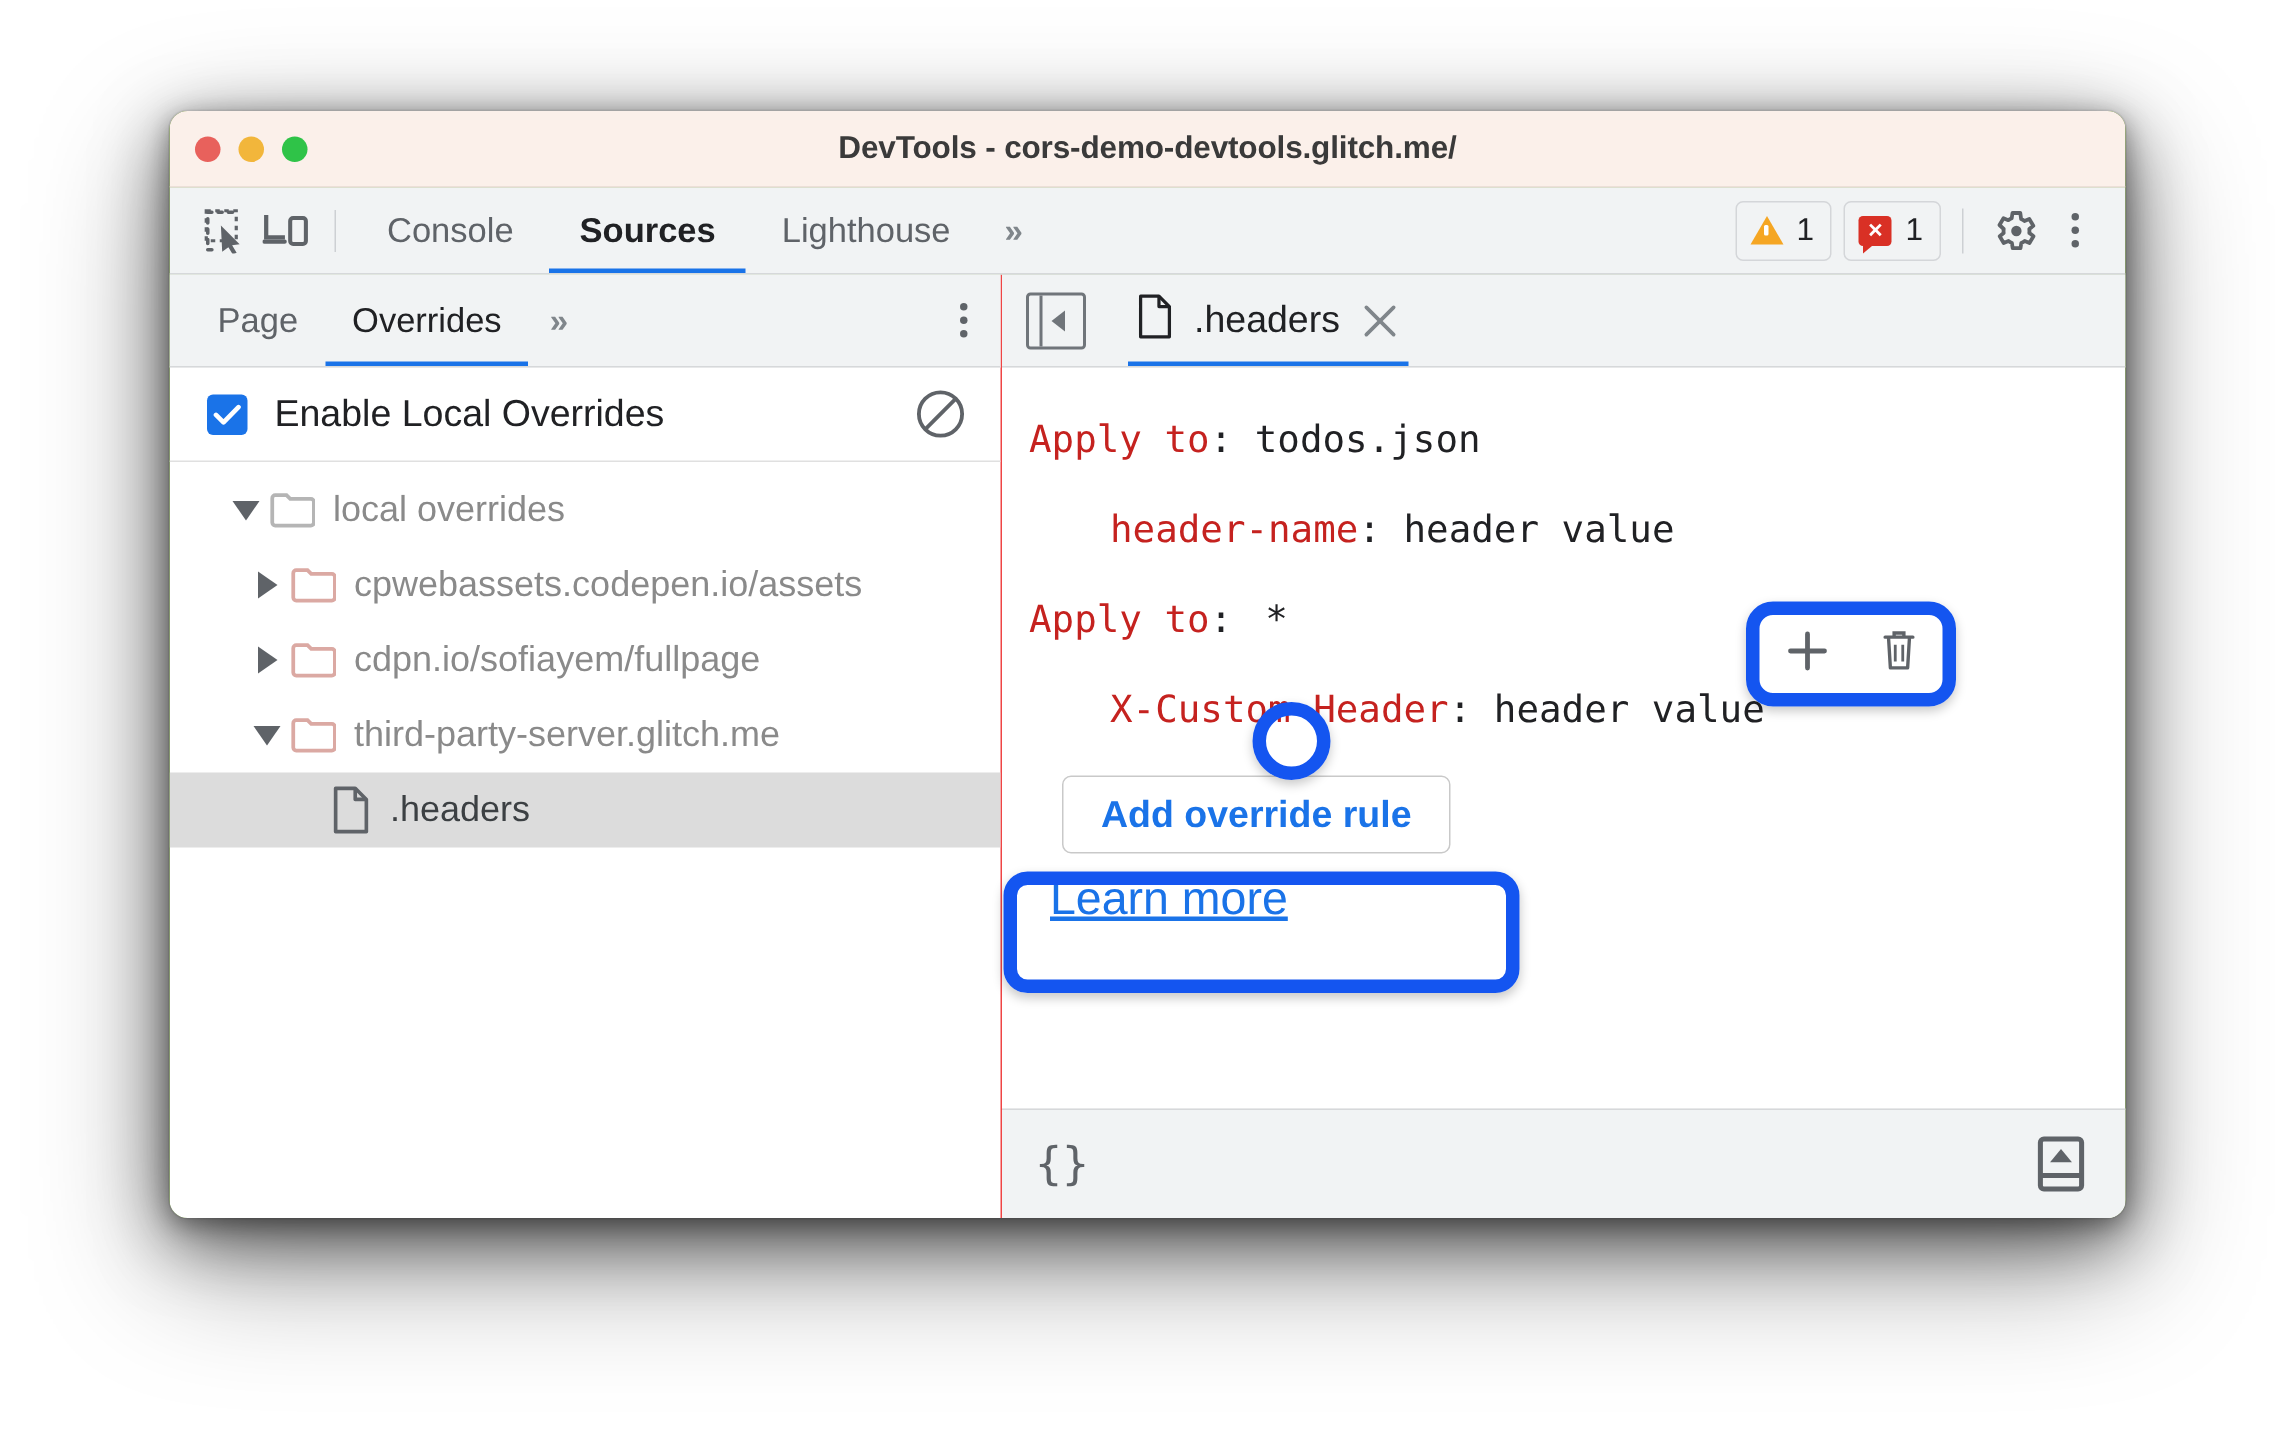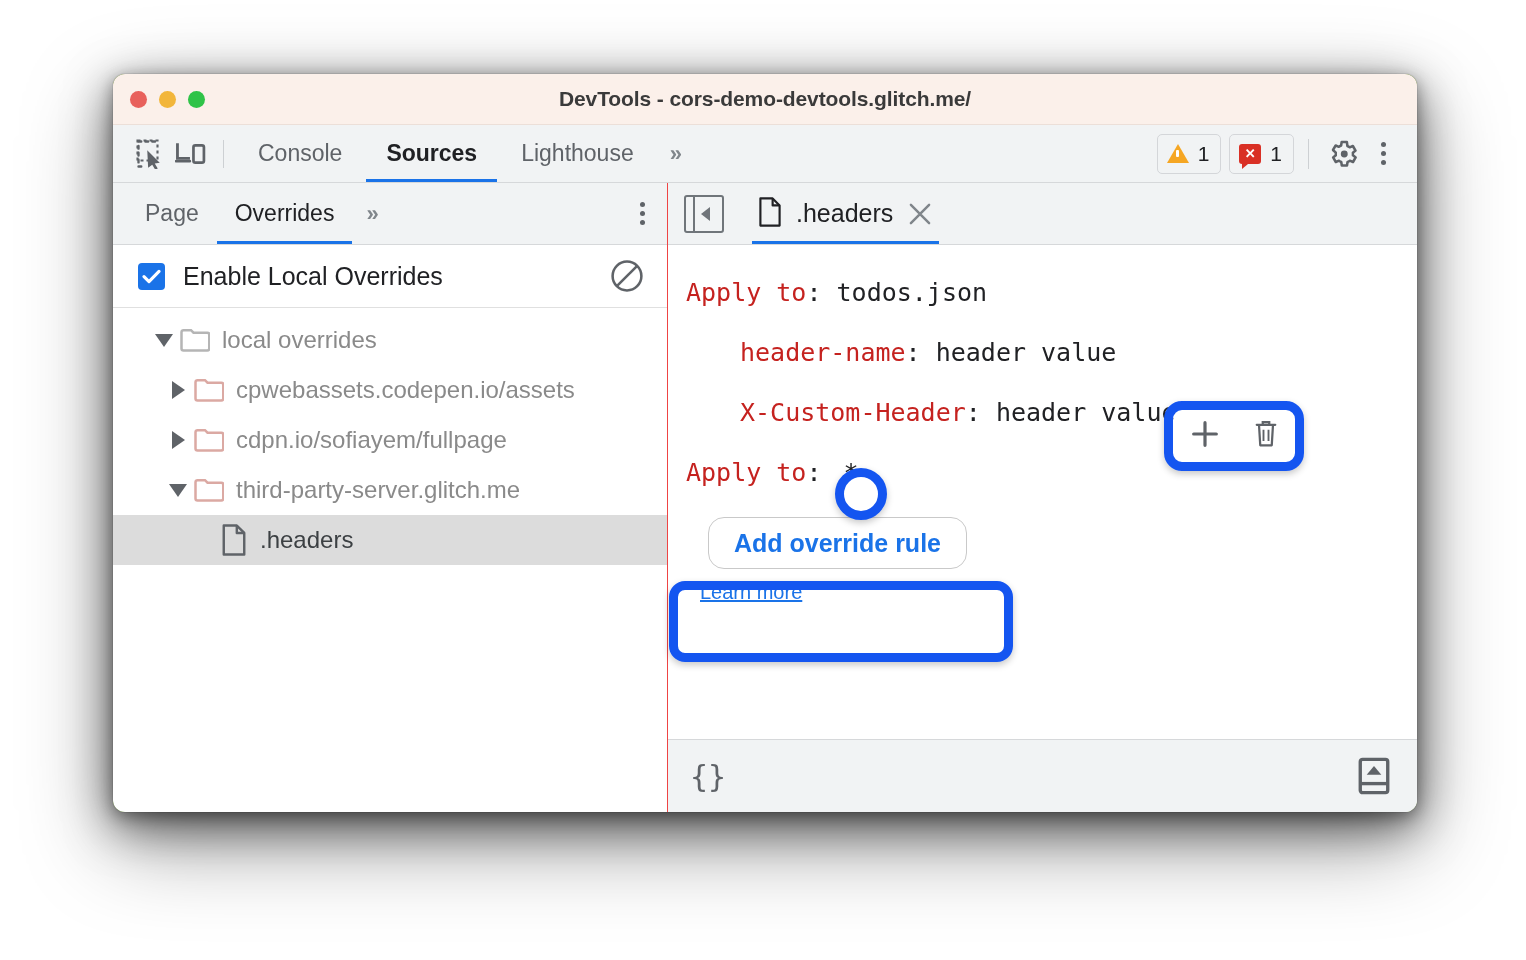--- a/index.html
+++ b/index.html
@@ -335,33 +335,33 @@
   .hval { color: #202124; }
 
   .add-rule-btn {
     margin: 14px 0 0 22px;
     display: inline-flex;
     align-items: center;
     justify-content: center;
     height: 52px;
     padding: 0 25px;
     border: 1px solid #c9c9c9;
-    border-radius: 16px;
+    border-radius: 6px;
     background: #ffffff;
     color: #1a73e8;
     font-family: "Liberation Sans", sans-serif;
     font-size: 25px;
     font-weight: bold;
     box-sizing: border-box;
   }
   .learn-more {
     display: inline-block;
     margin: 12px 0 0 14px;
     font-family: "Liberation Sans", sans-serif;
-    font-size: 20px;
+    font-size: 31px;
     color: #1a73e8;
     text-decoration: underline;
   }
 
   .status-bar {
     height: 73px;
     flex: 0 0 73px;
     background: #f1f3f4;
     border-top: 1px solid #d6d8da;
     display: flex;
@@ -604,23 +604,23 @@
           </div>
         </div>
 
         <div class="headers-view">
 
           <div class="hrow"><span class="hkey">Apply to</span><span class="hval">: </span><span class="hval">todos.json</span></div>
 
 
           <div class="hrow indent"><span class="hkey">header-name</span><span class="hval">: </span><span class="hval">header value</span></div>
 
+          <div class="hrow"><span class="hkey">Apply to</span><span class="hval">:</span><span class="hval" style="padding-left:22px">*</span></div>
+
           <div class="hrow indent"><span class="hkey">X-Custom-Header</span><span class="hval">: </span><span class="hval">header value</span></div>
-
-          <div class="hrow"><span class="hkey">Apply to</span><span class="hval">:</span><span class="hval" style="padding-left:22px">*</span></div>
 
           <div>
             <span class="add-rule-btn">Add override rule</span>
           </div>
 
           <a class="learn-more" href="#">Learn more</a>
         </div>
 
         <div class="status-bar">
           <span class="braces">{}</span>

